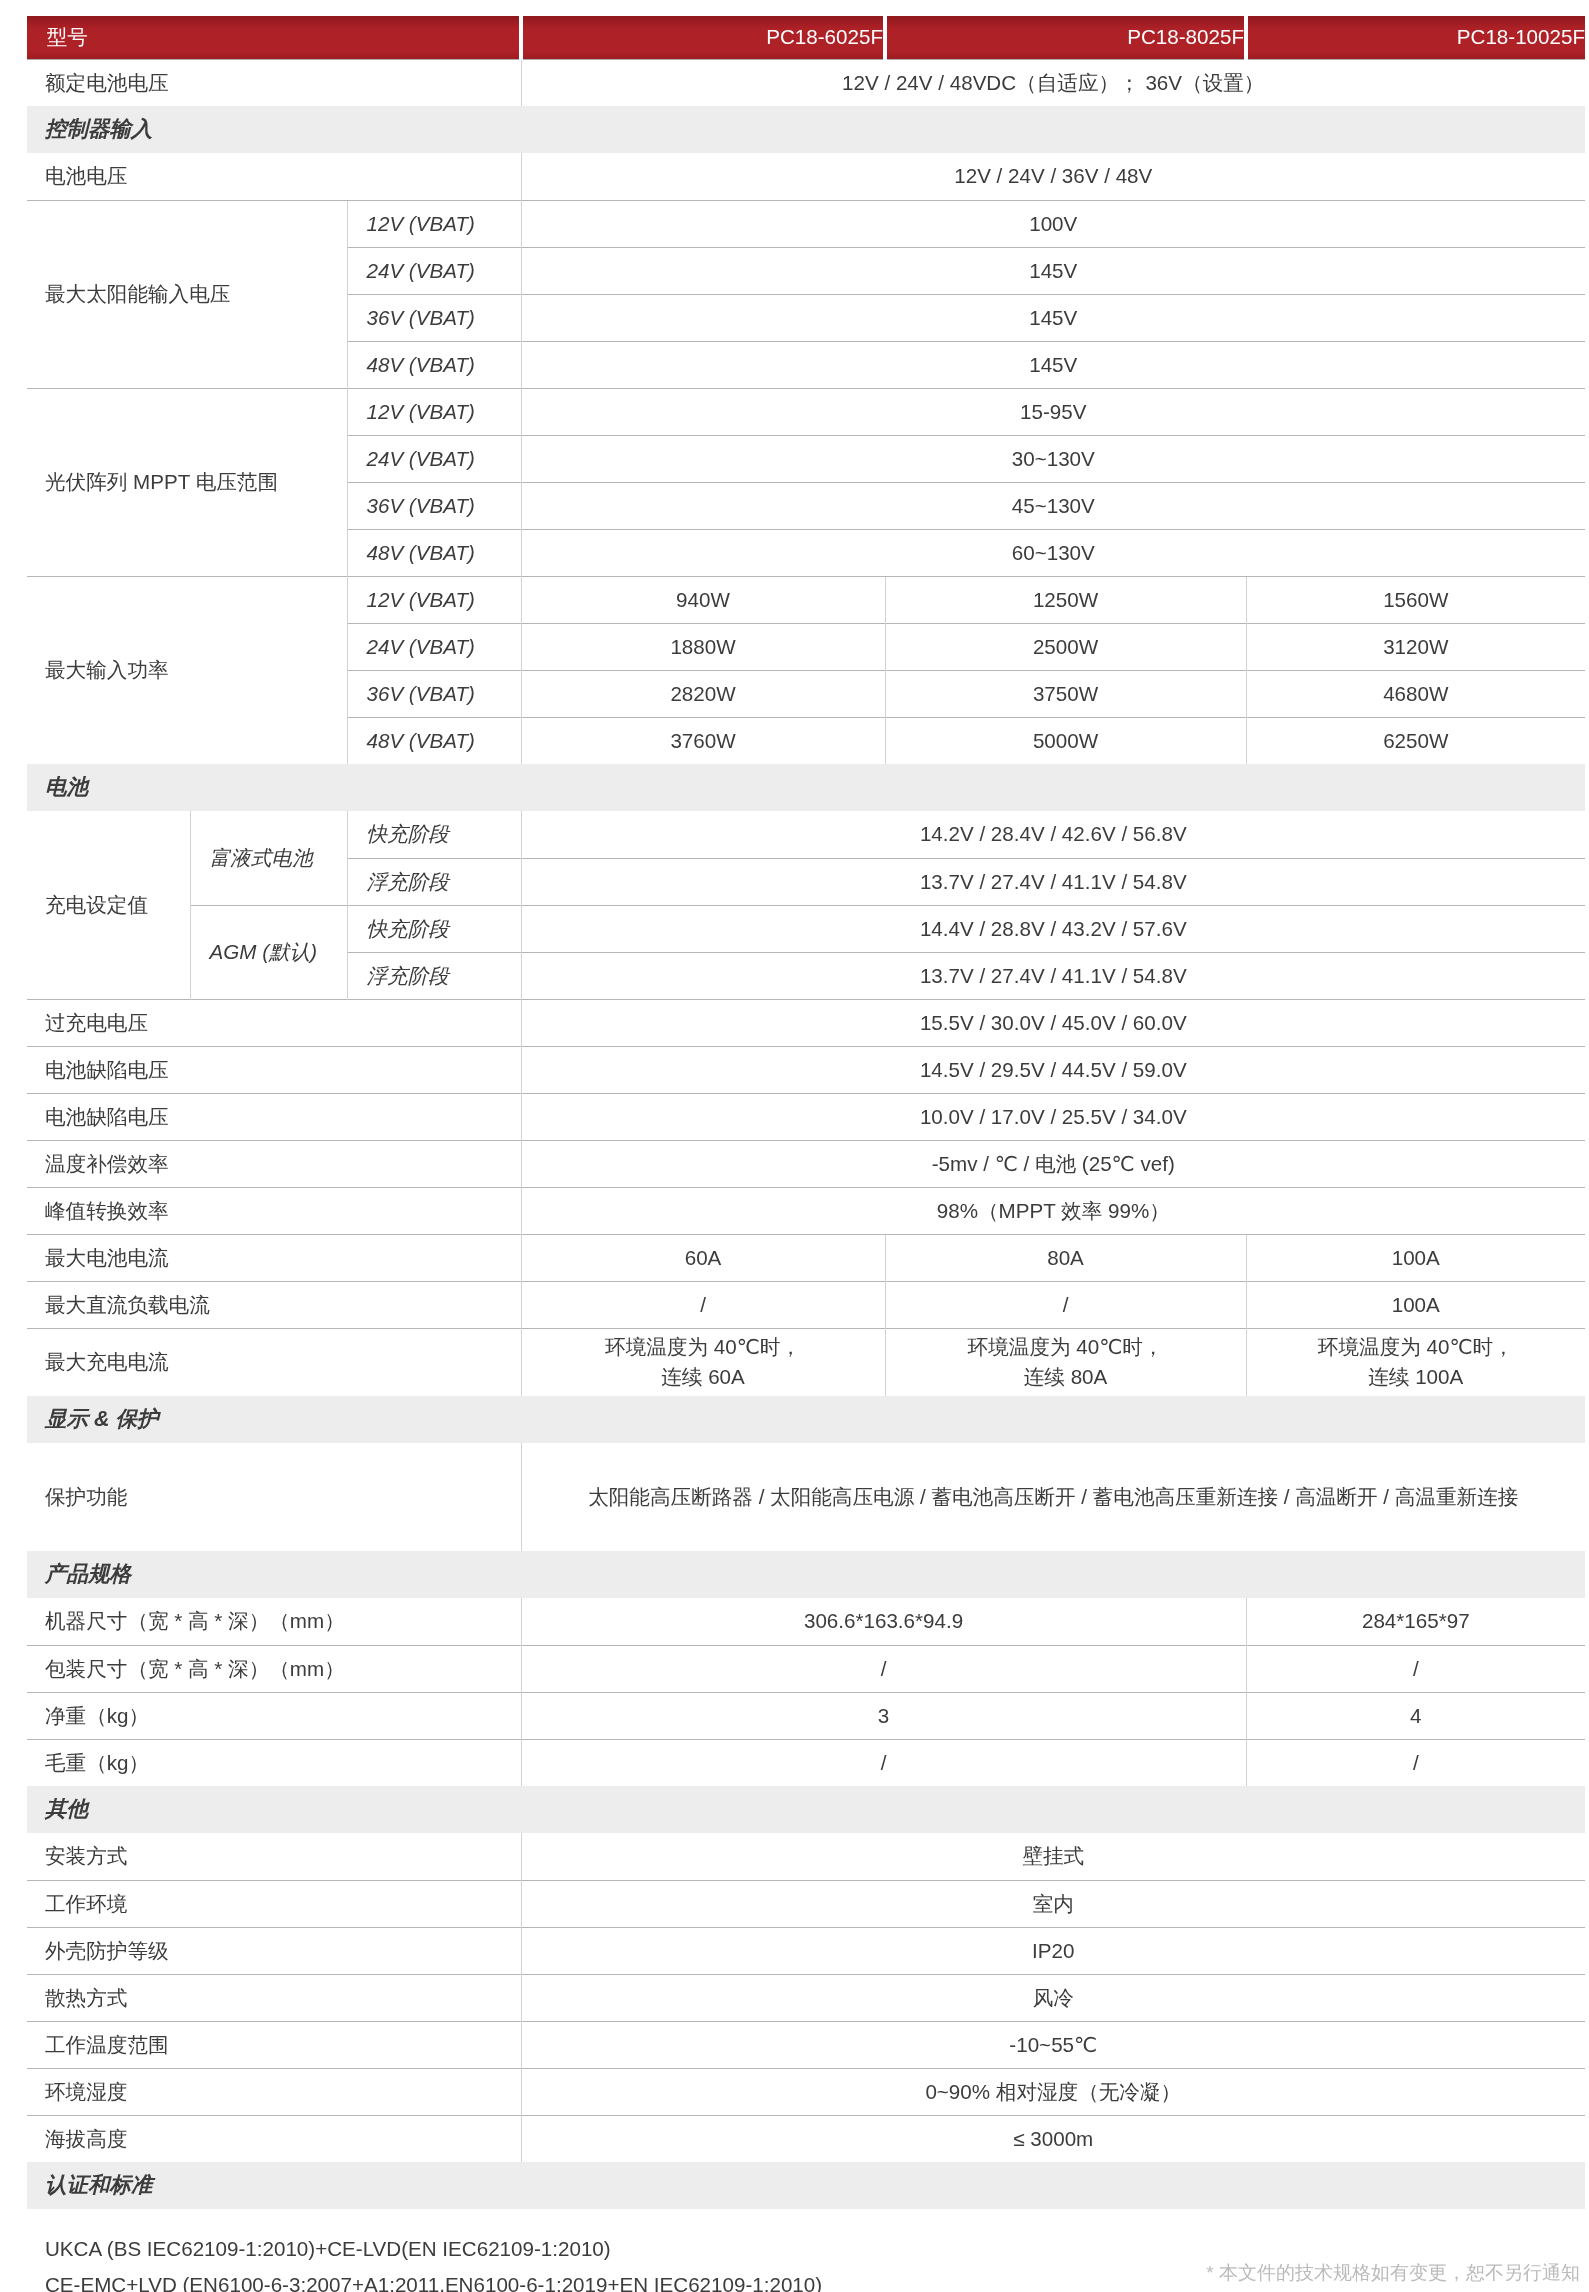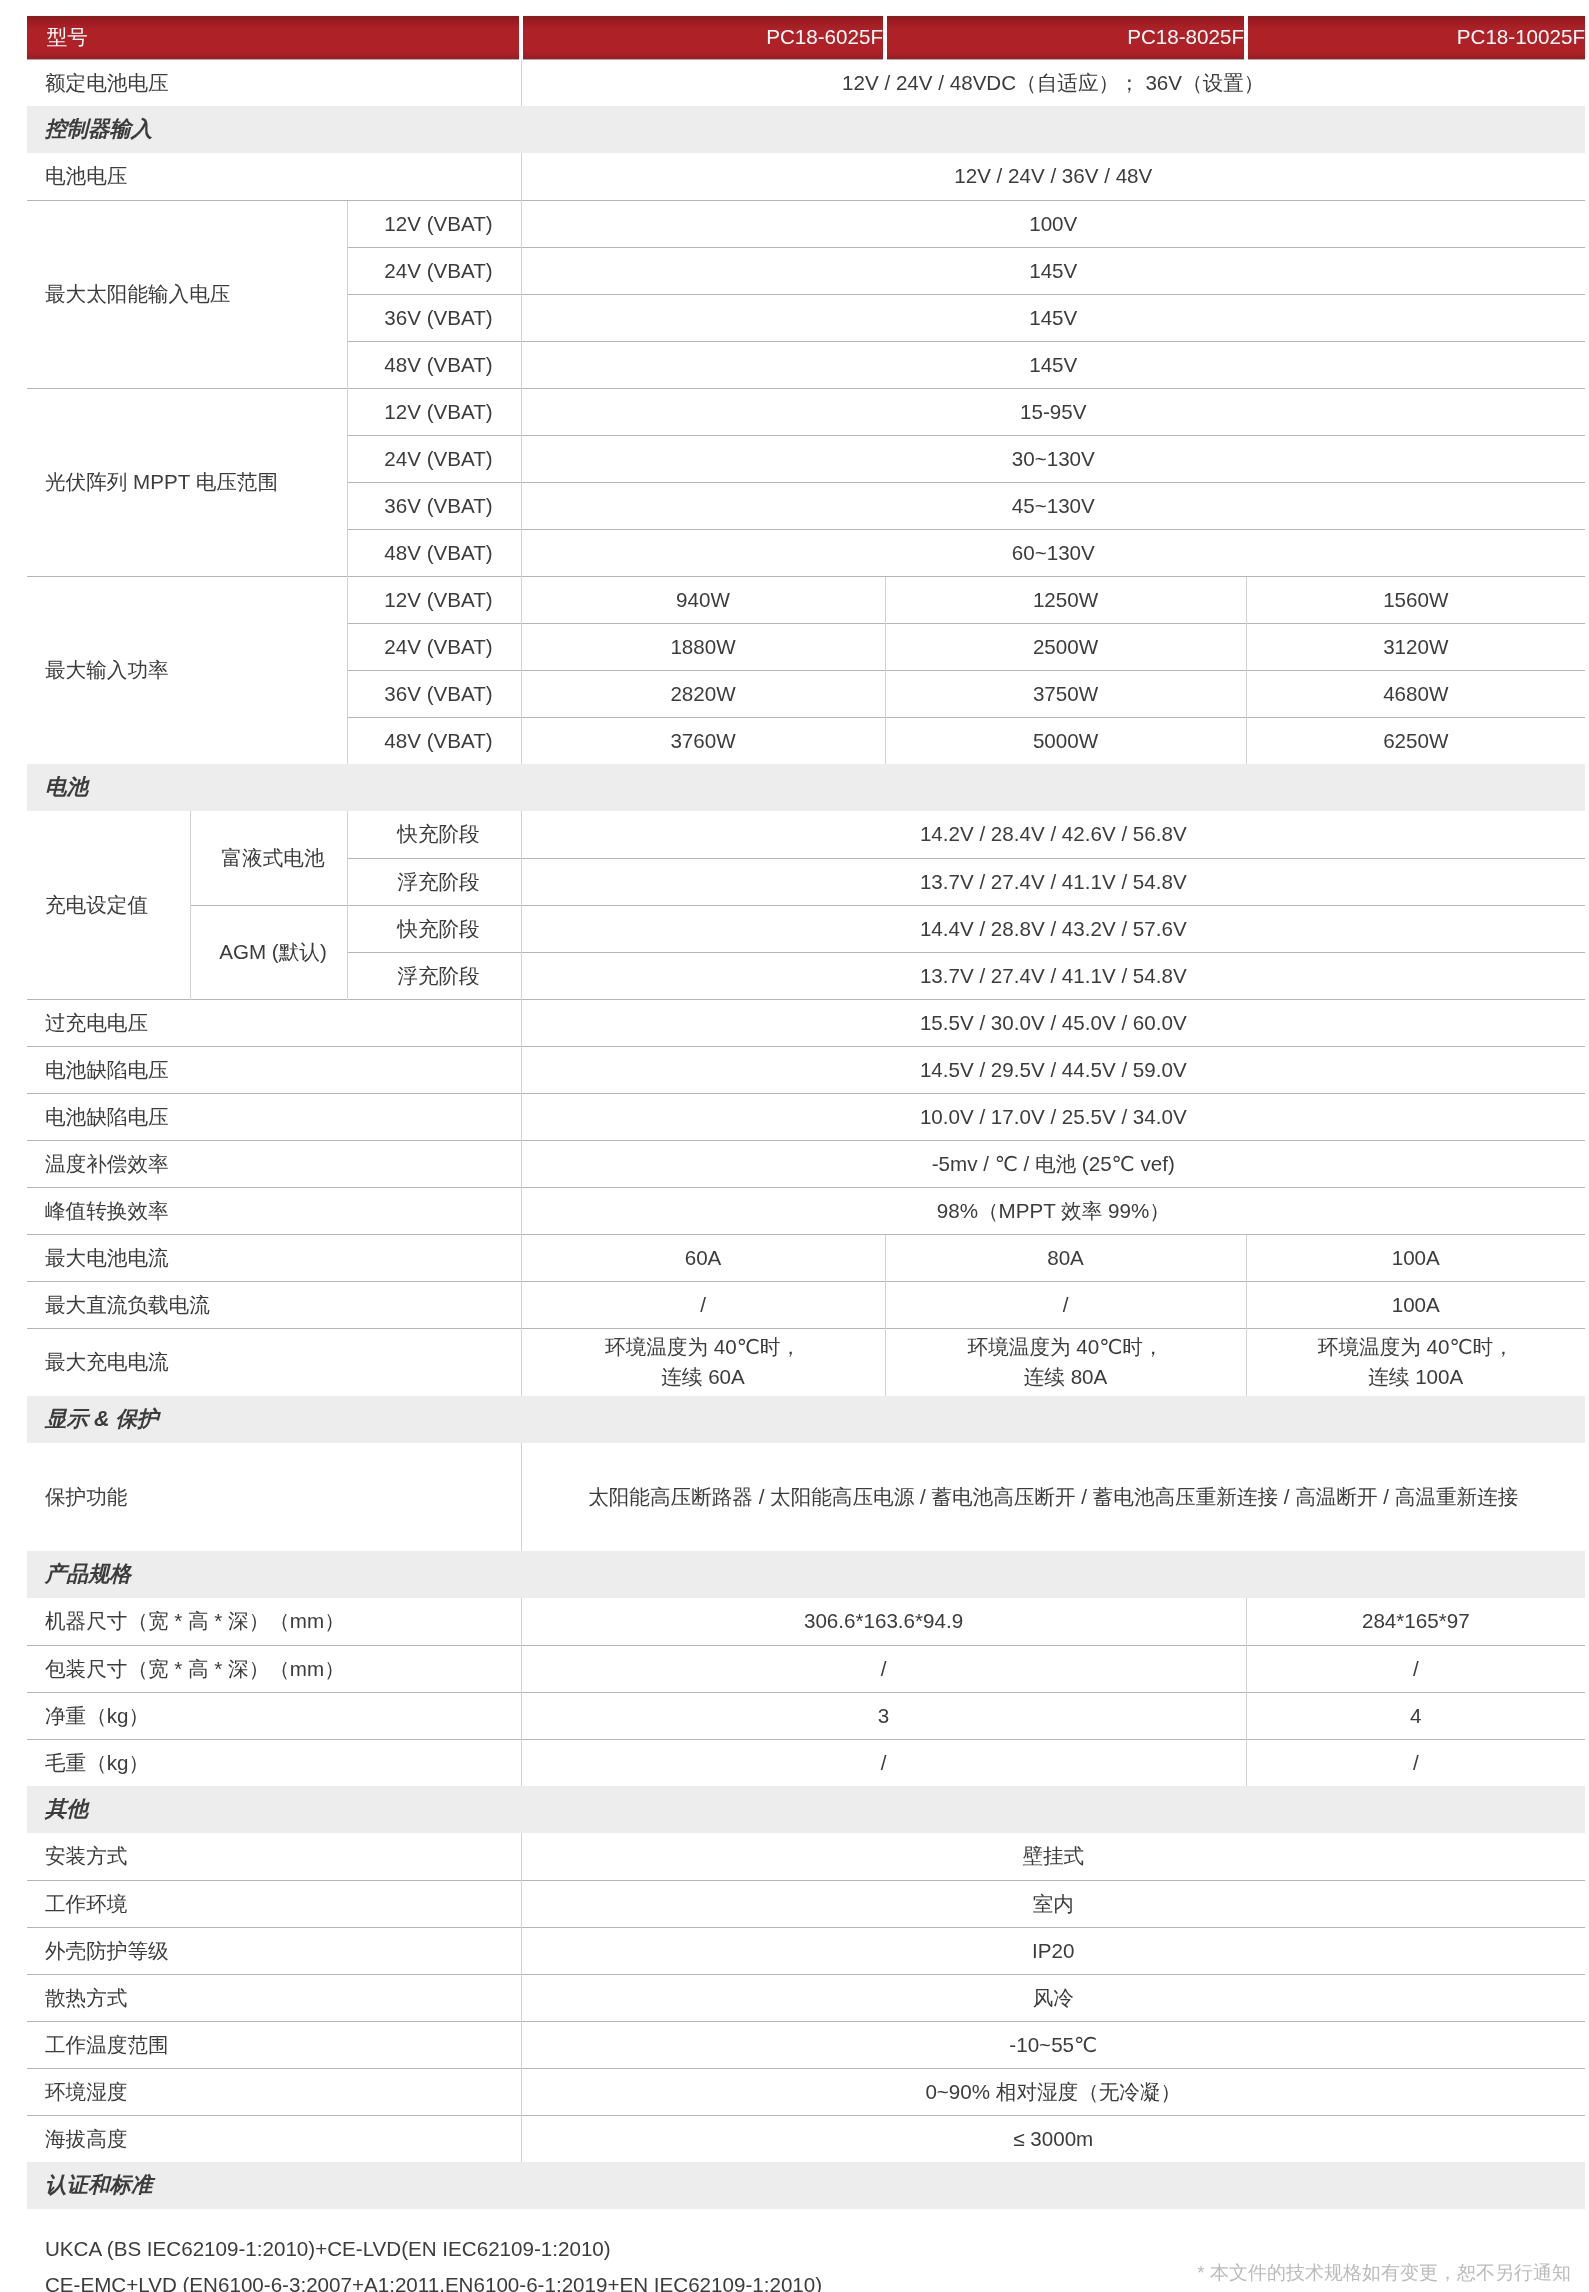--- a/index.html
+++ b/index.html
@@ -23,25 +23,25 @@
   thead th.model { border-left:4.5px solid #ffffff; }
   tbody tr { height:47px; }
   tbody td { border-top:1.8px solid #b6b6b6; border-left:0.9px solid #d2d2d2; }
   tbody tr.section { height:47px;font-style:italic; }
   tbody tr.section td {
     background:var(--section-bg,#eeedee); border:none;
     font-weight:700; font-size:21.5px; text-align:left; padding-left:18px;
   }
   tbody tr.no-top td { border-top:none; }
   tbody td.label { text-align:left; padding-left:18px; border-left:none; }
-  tbody td.sub { text-align:center; padding-left:9px; }
+  tbody td.sub { text-align:left; padding-left:19px;font-style:italic; }
   tbody td.val { text-align:center; padding-left:5.4px; padding-right:5.4px; }
   .cert-block { padding:21.5px 0 0 18px; font-size:20.6px; line-height:36px; color:#3c3c3c; }
   .footnote {
-    position:absolute; right:19px; bottom:7.2px;
+    position:absolute; right:10px; bottom:7.2px;
     color:#bbbbbb; font-size:19px; white-space:nowrap;text-align:center;
   }
 </style>
 </head>
 <body style="--header-bg: #AD2127; --section-bg: #EEEDEE;">
 
 <div id="table-container">
     <table class="spec">
       <colgroup>
         <col style="width: 163px;">

